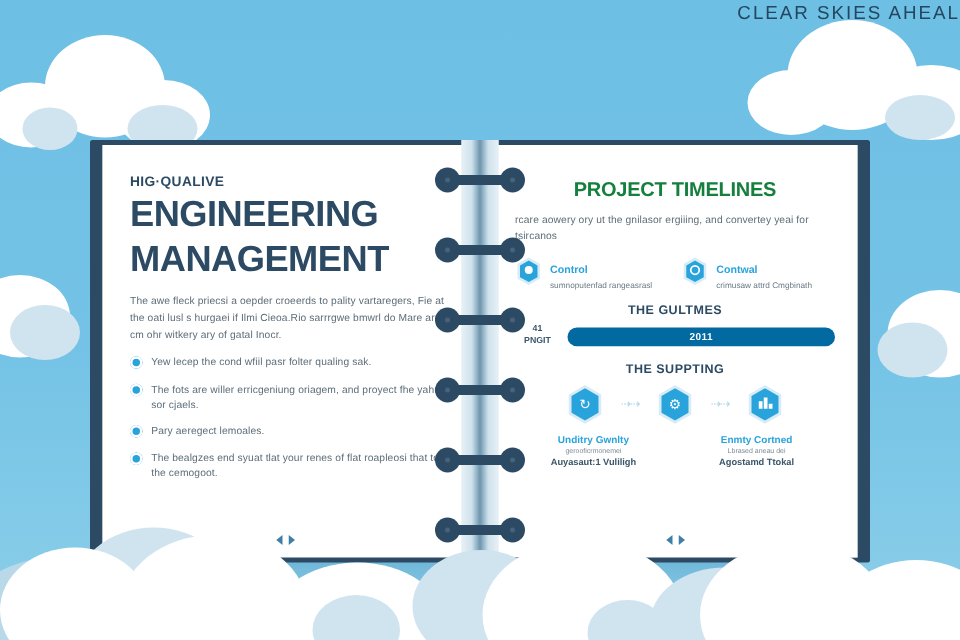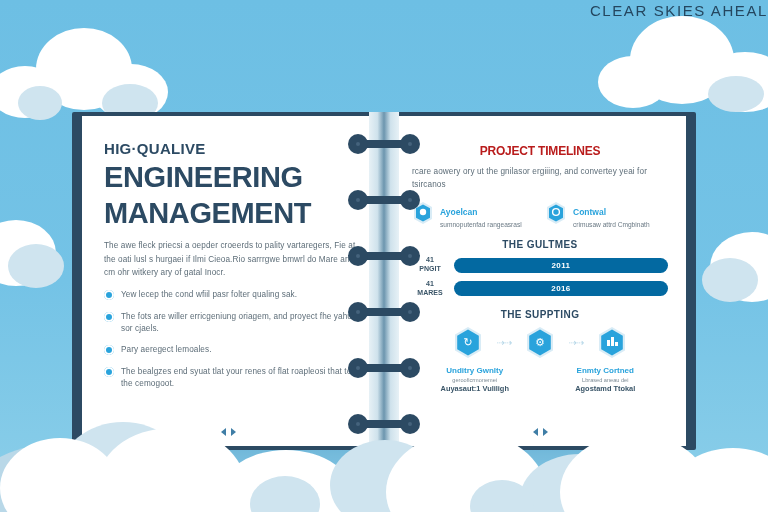--- a/index.html
+++ b/index.html
@@ -53,41 +53,41 @@
   .rings{position:absolute;left:276px;top:22px;width:72px;height:300px;}
   .ring{position:absolute;left:0;width:72px;height:20px;}
   .ring .bar{position:absolute;left:9px;right:9px;top:6px;height:8px;background:#2c4a63;border-radius:4px;}
   .ring .knob{position:absolute;top:0;width:20px;height:20px;border-radius:50%;background:#2c4a63;}
   .ring .knob.a{left:0;}
   .ring .knob.b{right:0;}
   .ring .knob i{position:absolute;left:8px;top:8px;width:4px;height:4px;border-radius:50%;background:#45637c;}
 
   
   .pad{position:absolute;left:22px;right:18px;top:24px;}
-  .kicker{font-size:15px;font-weight:bold;color:#2c4a63;letter-spacing:.3px;}
+  .kicker{font-size:11px;font-weight:bold;color:#2c4a63;letter-spacing:.3px;}
   .h1{font-size:29px;line-height:1.06;font-weight:bold;color:#2c4a63;letter-spacing:-.4px;margin-top:5px;}
 
   
   .blur{filter:blur(.45px);}
   .ptxt{color:#5d6d78;font-size:8.2px;line-height:1.62;letter-spacing:.1px;}
   .ptxt.tight{line-height:1.5;}
 
   .bullets{margin-top:10px;}
   .bullet{display:flex;gap:7px;margin-bottom:9px;align-items:flex-start;justify-content:flex-end;}
   .dot{flex:0 0 auto;width:10px;height:10px;border-radius:50%;background:#29a3dc;margin-top:1px;
        box-shadow:inset 0 0 0 2px #ffffff;}
   .bullet .ptxt{flex:1;}
 
   .pager{position:absolute;left:0;right:0;bottom:10px;display:flex;justify-content:center;gap:5px;}
   .tri{width:0;height:0;border-top:4px solid transparent;border-bottom:4px solid transparent;}
   .tri.l{border-right:5px solid #3f7ea6;}
   .tri.r{border-left:5px solid #3f7ea6;}
 
   
-  .h2{font-size:12px;font-weight:bold;color:#b91c1c;text-align:center;letter-spacing:-.2px;}
+  .h2{font-size:16px;font-weight:bold;color:#15803d;text-align:center;letter-spacing:-.2px;}
   .sect{font-size:10px;font-weight:bold;color:#2c4a63;text-align:center;letter-spacing:.4px;margin:10px 0 6px;}
 
   .cards{display:flex;gap:10px;margin-top:9px;}
   .card{display:flex;gap:6px;align-items:flex-start;flex:1;}
   .hexsm{flex:0 0 auto;width:22px;height:24px;}
   .cardtitle{font-size:8.5px;font-weight:bold;color:#29a3dc;line-height:1.2;}
   .cardtxt{font-size:6.6px;color:#6b7a85;line-height:1.35;margin-top:2px;}
 
   .barrow{display:flex;align-items:center;gap:6px;margin-bottom:6px;}
   .barlab{flex:0 0 36px;text-align:center;font-size:7px;font-weight:bold;color:#3a5568;line-height:1.25;}
@@ -180,21 +180,21 @@
         <div class="cards">
           <div class="card">
             <span class="hexsm">
               <svg viewBox="0 0 22 24" width="22" height="24">
                   <polygon points="11,1 20,6 20,18 11,23 2,18 2,6" fill="#d9ecf6"></polygon>
                   <polygon points="11,3.4 18,7.3 18,16.7 11,20.6 4,16.7 4,7.3" fill="#29a3dc"></polygon>
                   <circle cx="11" cy="11" r="3.2" fill="#ffffff"></circle>
                 </svg>
             </span>
             <span>
-              <span class="cardtitle blur">Ayoelcan</span>
+              <span class="cardtitle blur">Control</span>
               <span class="cardtxt blur" style="display:block;">sumnoputenfad rangeasrasl</span>
             </span>
           </div>
           <div class="card">
             <span class="hexsm">
               <svg viewBox="0 0 22 24" width="22" height="24">
                   <polygon points="11,1 20,6 20,18 11,23 2,18 2,6" fill="#d9ecf6"></polygon>
                   <polygon points="11,3.4 18,7.3 18,16.7 11,20.6 4,16.7 4,7.3" fill="#29a3dc"></polygon>
                   <circle cx="11" cy="11" r="3.4" fill="none" stroke="#ffffff" stroke-width="1.4"></circle>
                 </svg>
@@ -207,27 +207,20 @@
         </div>
 
         <div class="sect">THE GULTMES</div>
 
         <div class="barrow">
           <span class="barlab blur">
             <span>41</span><br>
             <span>PNGIT</span>
           </span>
           <span class="bar">2011</span>
-        </div>
-        <div class="barrow">
-          <span class="barlab blur">
-            <span>41</span><br>
-            <span>MARES</span>
-          </span>
-          <span class="bar">2016</span>
         </div>
 
         <div class="sect" style="margin-top:12px;">THE SUPPTING</div>
 
         <div class="hexrow">
           <span class="hexbig">
             <svg viewBox="0 0 30 33" width="30" height="33">
                 <polygon points="15,1 28,8.5 28,24.5 15,32 2,24.5 2,8.5" fill="#d9ecf6"></polygon>
                 <polygon points="15,3.6 25.8,9.8 25.8,23.2 15,29.4 4.2,23.2 4.2,9.8" fill="#29a3dc"></polygon>
                 <text x="15" y="20" font-size="11" fill="#ffffff" text-anchor="middle" font-family="DejaVu Sans">↻</text>

